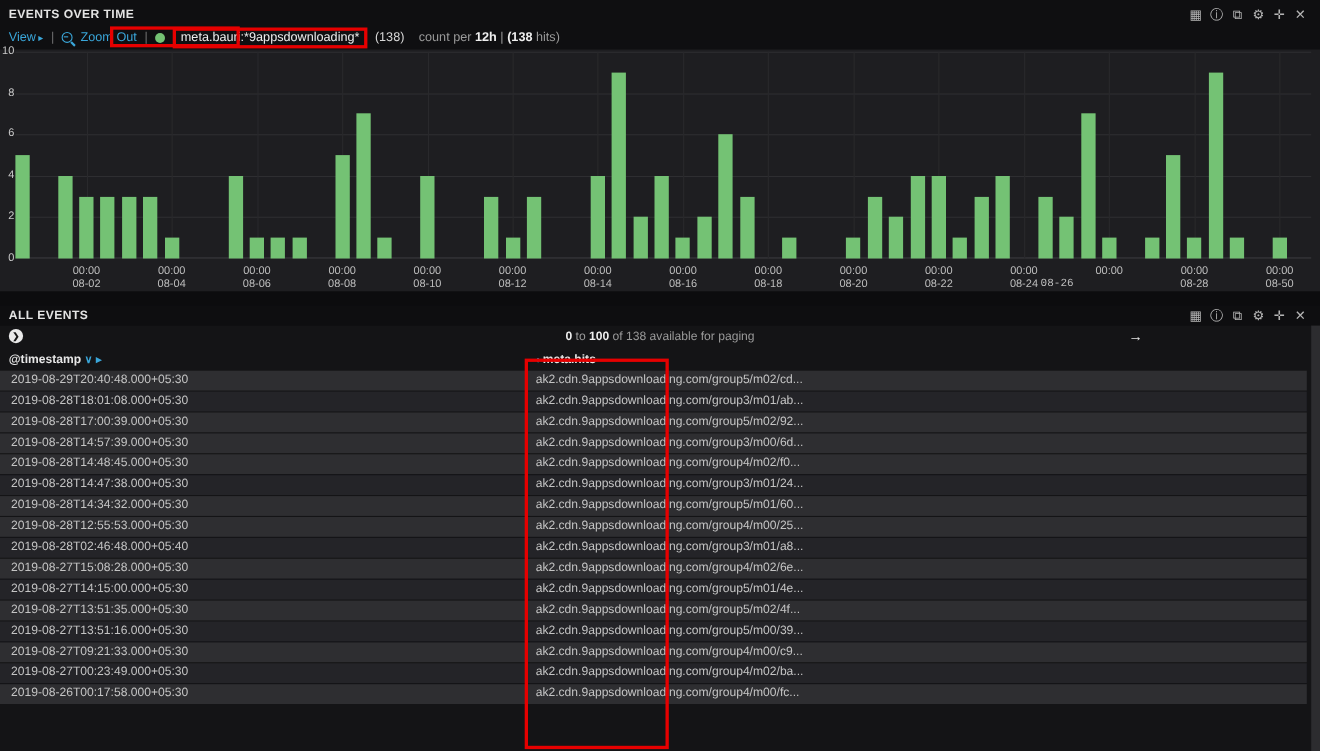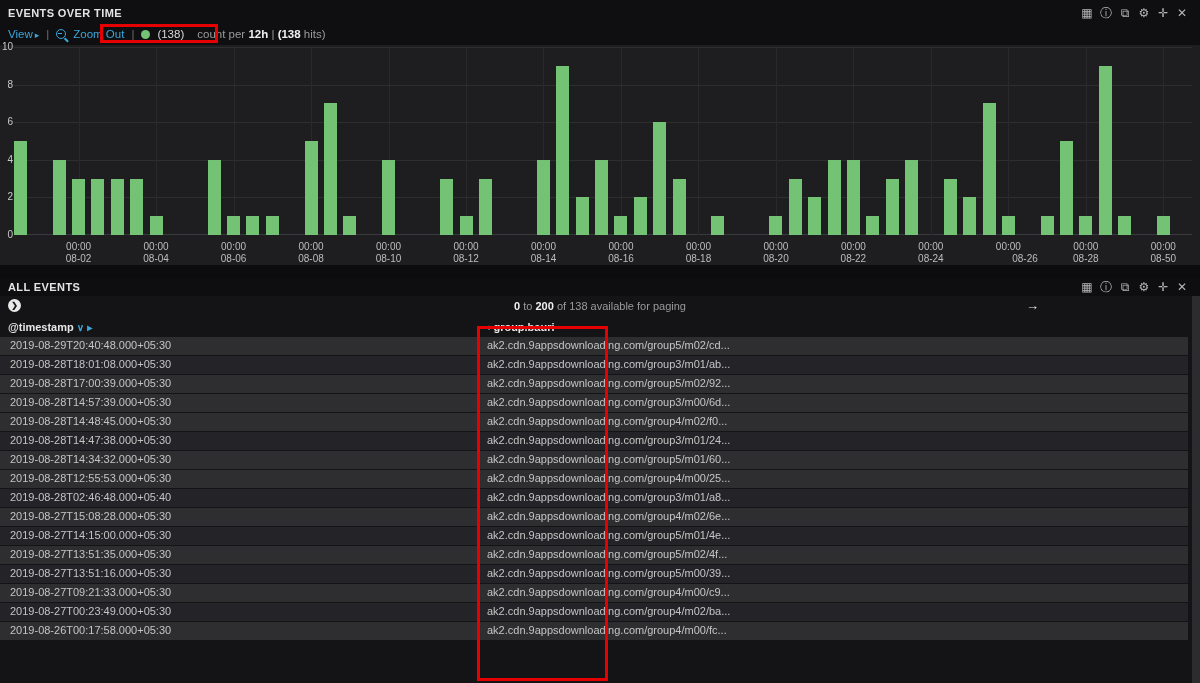--- a/index.html
+++ b/index.html
@@ -89,20 +89,21 @@
       <span class="picon">✕</span>
     </div>
 
   <div class="toolbar">
     <span class="lnk"><span>View</span><span class="caret">▸</span></span>
     <span class="sep">|</span>
     <span class="mag"></span>
     <span class="lnk">Zoom Out</span>
     <span class="sep">|</span>
     <span class="legend-dot"></span>
+    <span class="query-pill">meta.bauri:*9appsdownloading*</span>
     <span class="qcount">(138)</span>
     <span class="countper muted"><span>count per</span>&nbsp;<span class="strong">12h</span>&nbsp;<span>|</span>&nbsp;<span class="strong">(138</span><span> hits)</span></span>
   </div>
 
   <div class="chart-wrap">
     <div id="chart">
         <div class="ylab" style="top: 182px;">0</div>
         <div class="hgrid" style="top: 150.4px;"></div>
         <div class="ylab" style="top: 144.4px;">2</div>
         <div class="hgrid" style="top: 112.8px;"></div>
@@ -145,21 +146,21 @@
         <div class="xtick-time" style="left: 775.93px;">00:00</div>
         <div class="xtick-date" style="left: 775.93px;">08-20</div>
         <div class="vgrid" style="left: 853.41px;"></div>
         <div class="xtick-time" style="left: 853.41px;">00:00</div>
         <div class="xtick-date" style="left: 853.41px;">08-22</div>
         <div class="vgrid" style="left: 930.89px;"></div>
         <div class="xtick-time" style="left: 930.89px;">00:00</div>
         <div class="xtick-date" style="left: 930.89px;">08-24</div>
         <div class="vgrid" style="left: 1008.37px;"></div>
         <div class="xtick-time" style="left: 1008.37px;">00:00</div>
-        <div class="xtick-date" style="left: 1025px;">08-26</div>
+        <div class="xtick-date" style="left: 961px; font-family: Liberation Mono, monospace;">08-26</div>
         <div class="vgrid" style="left: 1085.85px;"></div>
         <div class="xtick-time" style="left: 1085.85px;">00:00</div>
         <div class="xtick-date" style="left: 1085.85px;">08-28</div>
         <div class="vgrid" style="left: 1163.33px;"></div>
         <div class="xtick-time" style="left: 1163.33px;">00:00</div>
         <div class="xtick-date" style="left: 1163.33px;">08-50</div>
         <div class="bar" style="left: 14px; top: 94px; height: 94px;"></div>
         <div class="bar" style="left: 52.74px; top: 112.8px; height: 75.2px;"></div>
         <div class="bar" style="left: 72.11px; top: 131.6px; height: 56.4px;"></div>
         <div class="bar" style="left: 91.48px; top: 131.6px; height: 56.4px;"></div>
@@ -219,35 +220,35 @@
       <span class="picon">⧉</span>
       <span class="picon">⚙</span>
       <span class="picon">✛</span>
       <span class="picon">✕</span>
     </div>
 
   <span class="pager-first">❯</span>
   <div class="pager-text">
     <span class="strong">0</span>
     <span>to</span>
-    <span class="strong">200</span>
+    <span class="strong">100</span>
     <span>of</span>
     <span>138</span>
     <span>available for paging</span>
   </div>
   <span class="pager-next">→</span>
 
   <div class="col-head ch-ts">
     <span>@timestamp</span>
     <span class="blue-sm">∨</span>
     <span class="blue-sm">▸</span>
   </div>
   <div class="col-head ch-bauri">
     <span class="blue-sm">‹</span>
-    <span>group.bauri</span>
+    <span>meta.hits</span>
   </div>
 
   <div id="rows">
       <div class="trow odd">
         <span class="ts">2019-08-29T20:40:48.000+05:30</span>
         <span class="url">ak2.cdn.9appsdownloading.com/group5/m02/cd...</span>
       </div>
       <div class="trow even">
         <span class="ts">2019-08-28T18:01:08.000+05:30</span>
         <span class="url">ak2.cdn.9appsdownloading.com/group3/m01/ab...</span>

